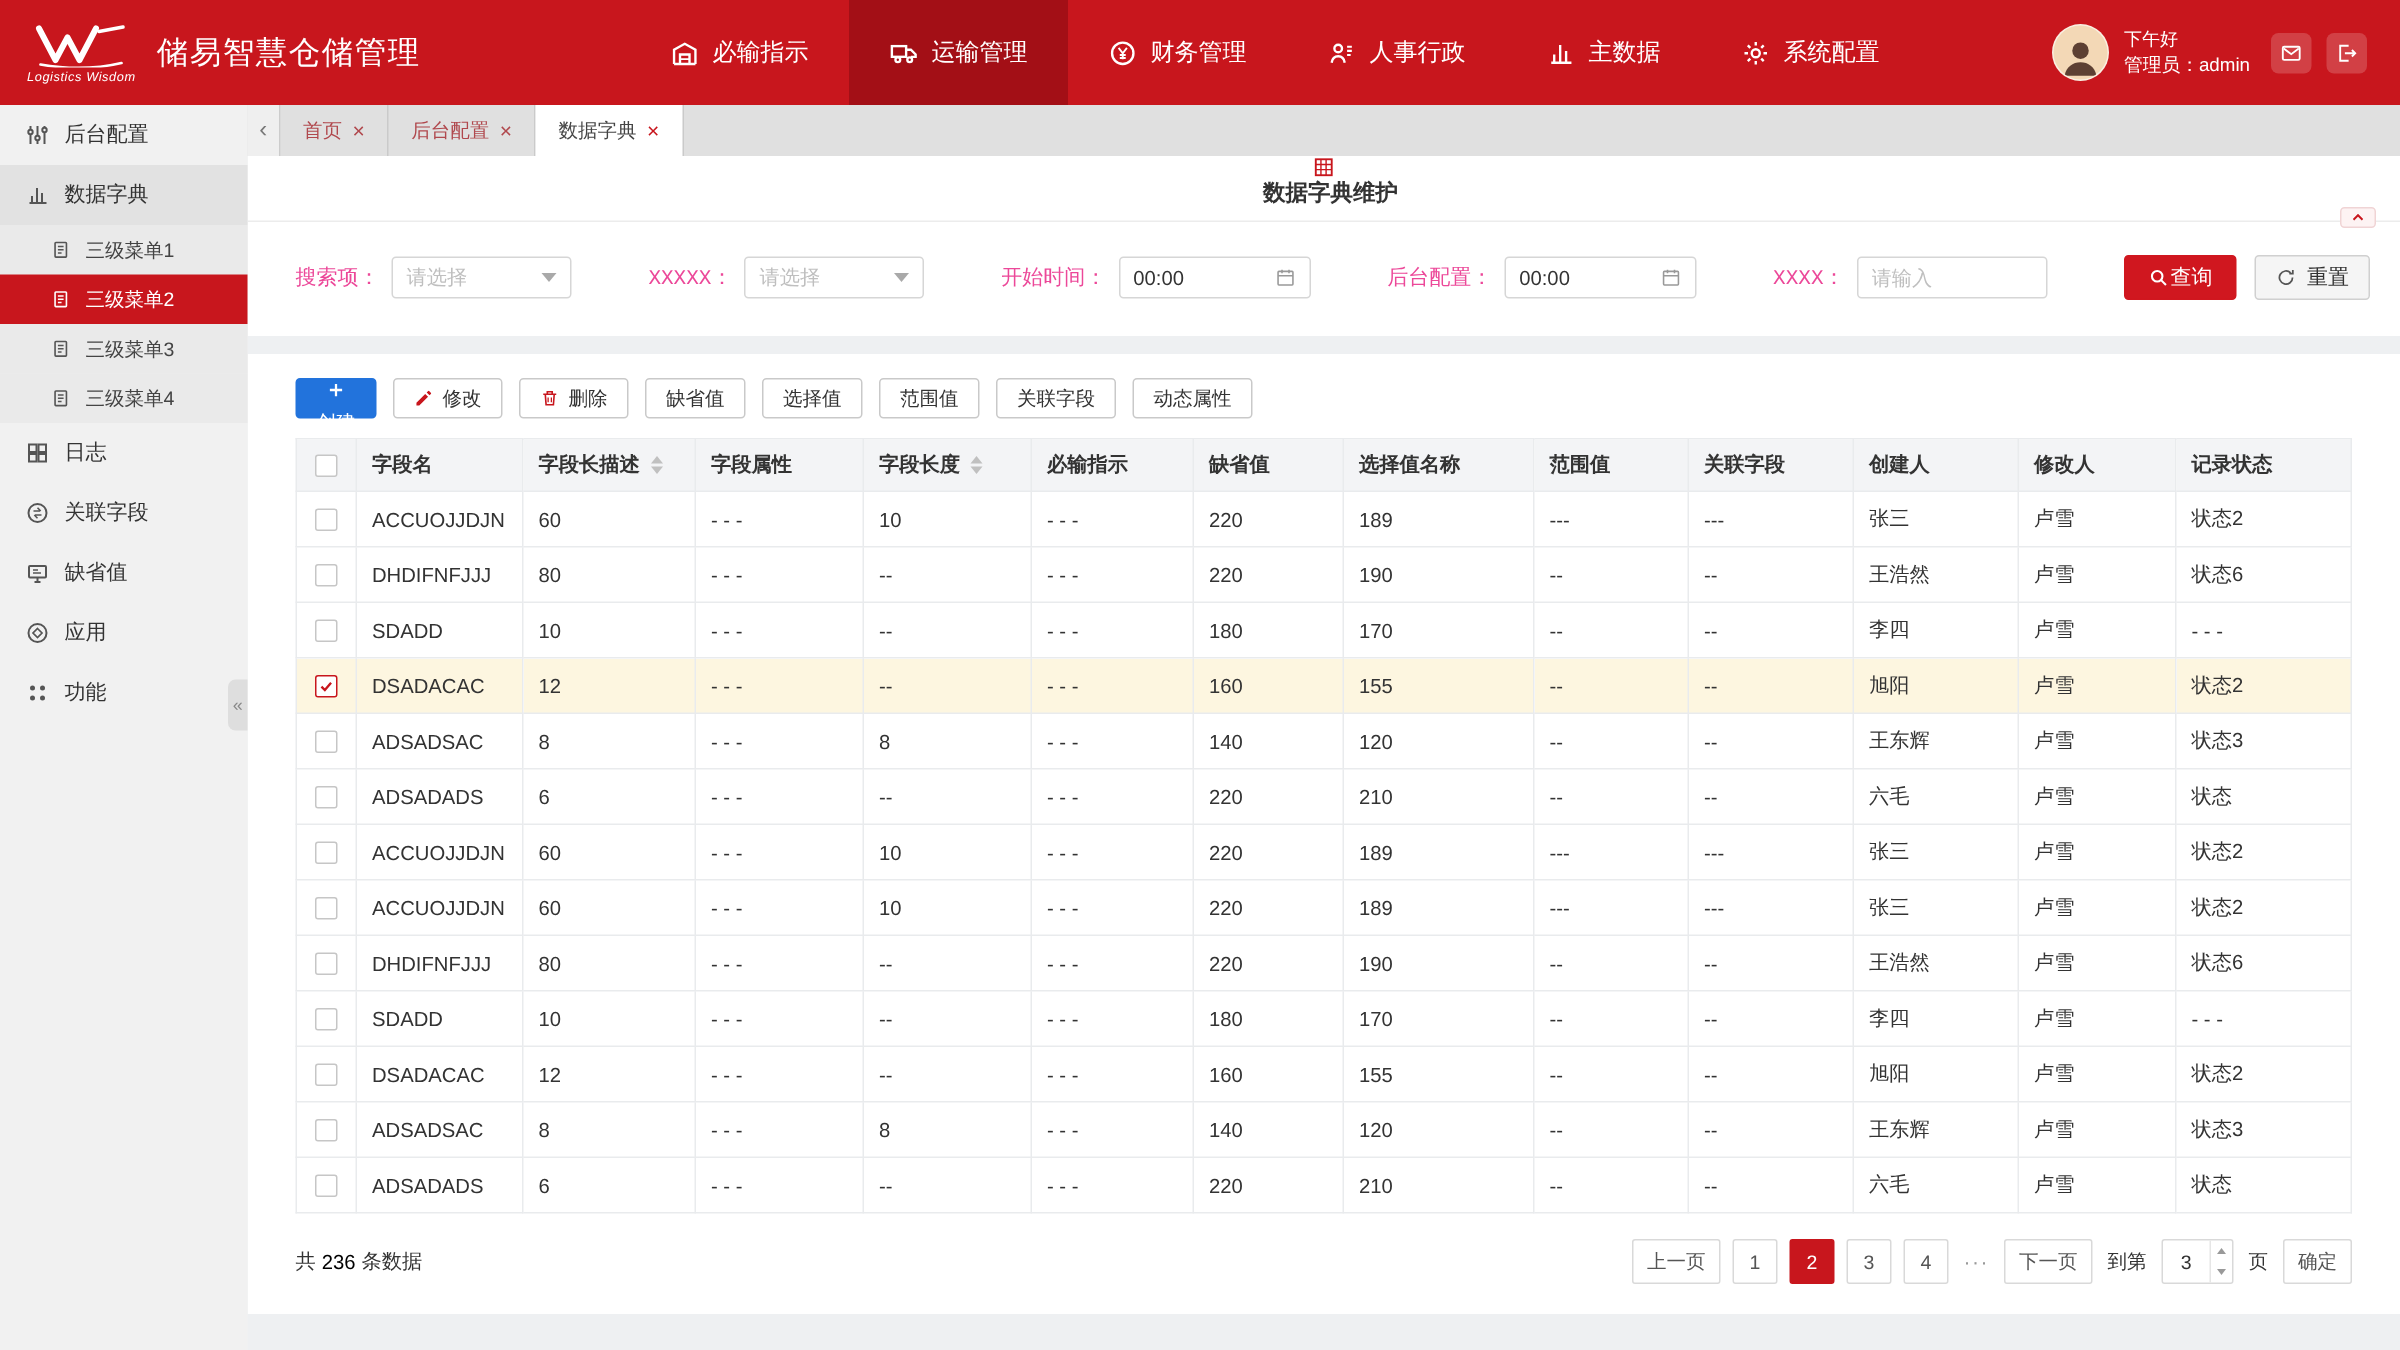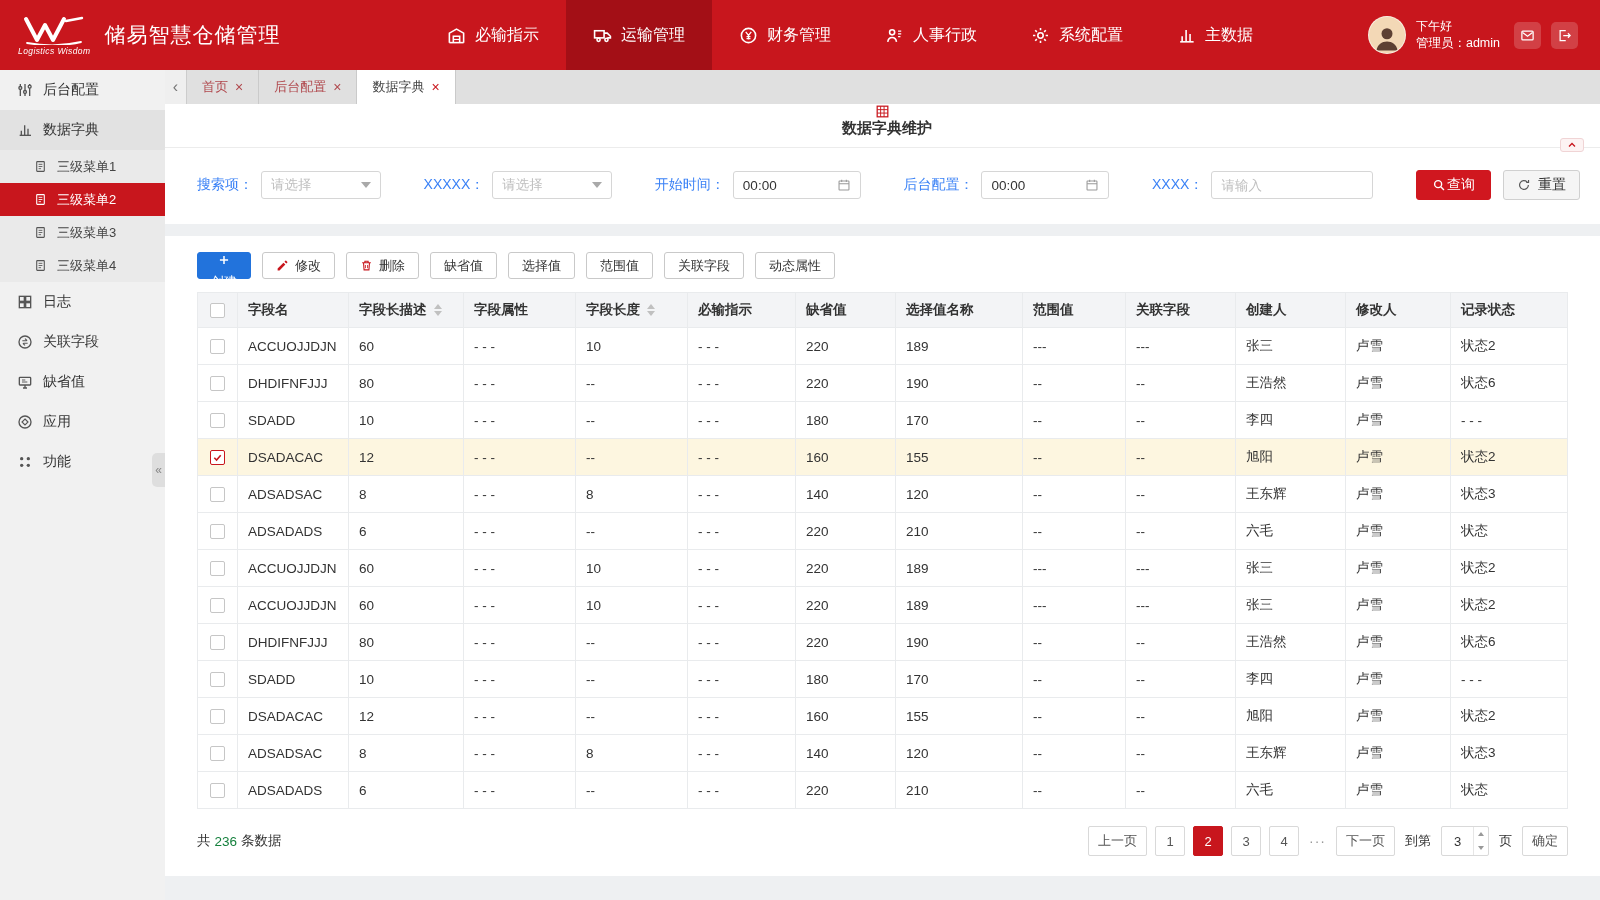--- a/index.html
+++ b/index.html
@@ -52,28 +52,28 @@
   
   .content { position:absolute; left:165px; top:104px; right:0; bottom:0; background:#eef0f2; overflow:hidden; }
   .card { background:#fff; }
   .panel-header { height:44px; display:flex; align-items:center; padding:0 16px; border-bottom:1px solid #ececec;flex-direction:column; }
   .panel-icon { font-size:15px; color:#c8161d; }
   .panel-title { font-size:15px; font-weight:bold; color:#333; margin-left:9px; }
   .collapse-btn { margin-left:auto; width:24px; height:22px; border:1px solid #f0d4d5; background:#fdf3f3; border-radius:3px; display:flex; align-items:center; justify-content:center; color:#c8161d; font-size:12px; cursor:pointer; }
 
   .filter-row { display:flex; align-items:center; justify-content:space-between; padding:22px 20px 24px 32px; }
   .fg { display:flex; align-items:center; }
-  .flabel { color:#3b82f6; margin-right:8px; white-space:nowrap; }
+  .flabel { color:#ec4899; margin-right:8px; white-space:nowrap;font-family:Liberation Mono, monospace; }
   .select, .timebox { width:120px; height:28px; border:1px solid #d6d6d6; border-radius:3px; background:#fff; display:flex; align-items:center; padding:0 9px; cursor:pointer; }
   .select .ph { color:#bfbfbf; flex:1; font-size:13.5px; }
   .caret { width:0; height:0; border-left:5px solid transparent; border-right:5px solid transparent; border-top:6px solid #a9a9a9; }
   .timebox { width:128px; }
   .timebox .tval { flex:1; color:#333; font-size:13.5px; }
   .timebox .icon { color:#999; font-size:14px; }
-  .tinput { width:162px; height:28px; border:1px solid #d6d6d6; border-radius:3px; padding:0 9px; font-size:13.5px; color:#333; font-family:inherit; outline:none; }
+  .tinput { width:127px; height:28px; border:1px solid #d6d6d6; border-radius:3px; padding:0 9px; font-size:13.5px; color:#333; font-family:inherit; outline:none; }
   .tinput::placeholder { color:#bfbfbf; }
   .fbtns { display:flex; gap:12px; }
   .qbtn { height:30px; padding:4px 15px; background:#d0171f; border:1px solid #d0171f; color:#fff; border-radius:3px; display:inline-flex; align-items:center; gap:1px; font-size:14px; cursor:pointer; font-family:inherit; }
   .qbtn .icon { font-size:14px; }
   .rbtn { height:30px; padding:0 13px; background:#f5f5f5; border:1px solid #d0d0d0; color:#333; border-radius:3px; display:inline-flex; align-items:center; gap:7px; font-size:14px; cursor:pointer; font-family:inherit; }
   .rbtn .icon { font-size:14px; color:#555; }
 
   .card-main { margin-top:12px; padding:16px 0 18px; min-height:640px; }
   .toolbar { display:flex; gap:11px; padding:0 32px 13px; }
   .btn { height:27px; padding:0 13px; border:1px solid #c9c9c9; border-radius:3px; background:#fff; display:inline-flex; align-items:center; gap:6px; font-size:13px; color:#333; cursor:pointer; font-family:inherit; }
@@ -90,21 +90,21 @@
   .checkbox.checked { border-color:#c8161d; color:#c8161d; }
   .checkbox svg { width:11px; height:11px; margin:1px auto 0; display:block; }
   tr.row.checked { background:#fdf6e0; }
   .th-inner { display:flex; align-items:center; }
   .sort { display:inline-flex; flex-direction:column; margin-left:7px; }
   .tri-up { width:0; height:0; border-left:4px solid transparent; border-right:4px solid transparent; border-bottom:5px solid #c0c0c0; margin-bottom:2px; }
   .tri-down { width:0; height:0; border-left:4px solid transparent; border-right:4px solid transparent; border-top:5px solid #c0c0c0; }
 
   .tfooter { display:flex; align-items:center; margin:17px 32px 0; }
   .total { font-size:13.5px; color:#333; display:flex; gap:4px; align-items:center; }
-  .total .count { color:#15803d; }
+  .total .count { color:#000000; }
   .pagination { margin-left:auto; display:flex; align-items:center; gap:8px; }
   .page-btn { min-width:30px; height:30px; border:1px solid #d9d9d9; border-radius:2px; background:#fff; display:flex; align-items:center; justify-content:center; font-size:13px; color:#555; padding:12px 9px; cursor:pointer; }
   .page-btn.active { background:#c8161d; border-color:#c8161d; color:#fff; }
   .page-ellipsis { color:#999; letter-spacing:1px; padding:0 2px; }
   .goto-label { font-size:13px; color:#333; padding:0 2px; }
   .goto { width:48px; height:30px; border:1px solid #d9d9d9; border-radius:2px; background:#fff; display:flex; align-items:stretch; }
   .goto .val { flex:1; display:flex; align-items:center; justify-content:center; font-size:13px; color:#333; }
   .spin { width:15px; border-left:1px solid #e6e6e6; display:flex; flex-direction:column; }
   .spin > div { flex:1; display:flex; align-items:center; justify-content:center; cursor:pointer; }
   .spin-up { width:0;height:0;border-left:3.5px solid transparent;border-right:3.5px solid transparent;border-bottom:4.5px solid #999; }
@@ -163,34 +163,34 @@
             <circle cx="9" cy="8" r="3.2"></circle>
             <path d="M3.5 20c.5-3.6 2.9-5.5 5.5-5.5s5 1.9 5.5 5.5"></path>
             <path d="M16.5 6.5h4M16.5 10h4M16.5 13.5h3" stroke-width="1.7"></path>
           </svg>
         </span>
         <span>人事行政</span>
       </div>
       <div class="nav-item">
         <span class="icon">
           <svg viewBox="0 0 24 24" fill="none" stroke="currentColor" stroke-width="2">
+            <path d="M4 20h17"></path>
+            <path d="M6.5 20v-7M11.5 20V5M16.5 20v-10"></path>
+          </svg>
+        </span>
+        <span>主数据</span>
+      </div>
+      <div class="nav-item">
+        <span class="icon">
+          <svg viewBox="0 0 24 24" fill="none" stroke="currentColor" stroke-width="2">
             <circle cx="12" cy="12" r="3.4"></circle>
             <path d="M12 2.5v3M12 18.5v3M2.5 12h3M18.5 12h3M5.3 5.3l2.1 2.1M16.6 16.6l2.1 2.1M18.7 5.3l-2.1 2.1M7.4 16.6l-2.1 2.1"></path>
           </svg>
         </span>
         <span>系统配置</span>
-      </div>
-      <div class="nav-item">
-        <span class="icon">
-          <svg viewBox="0 0 24 24" fill="none" stroke="currentColor" stroke-width="2">
-            <path d="M4 20h17"></path>
-            <path d="M6.5 20v-7M11.5 20V5M16.5 20v-10"></path>
-          </svg>
-        </span>
-        <span>主数据</span>
       </div>
     </div>
   <div class="user-area">
     <div class="avatar">
       <svg viewBox="0 0 24 24" fill="#5d4033">
           <circle cx="12" cy="8.6" r="4.4"></circle>
           <path d="M3.5 22c.9-4.8 4.4-7.2 8.5-7.2s7.6 2.4 8.5 7.2z"></path>
         </svg>
     </div>
     <div class="user-text">

